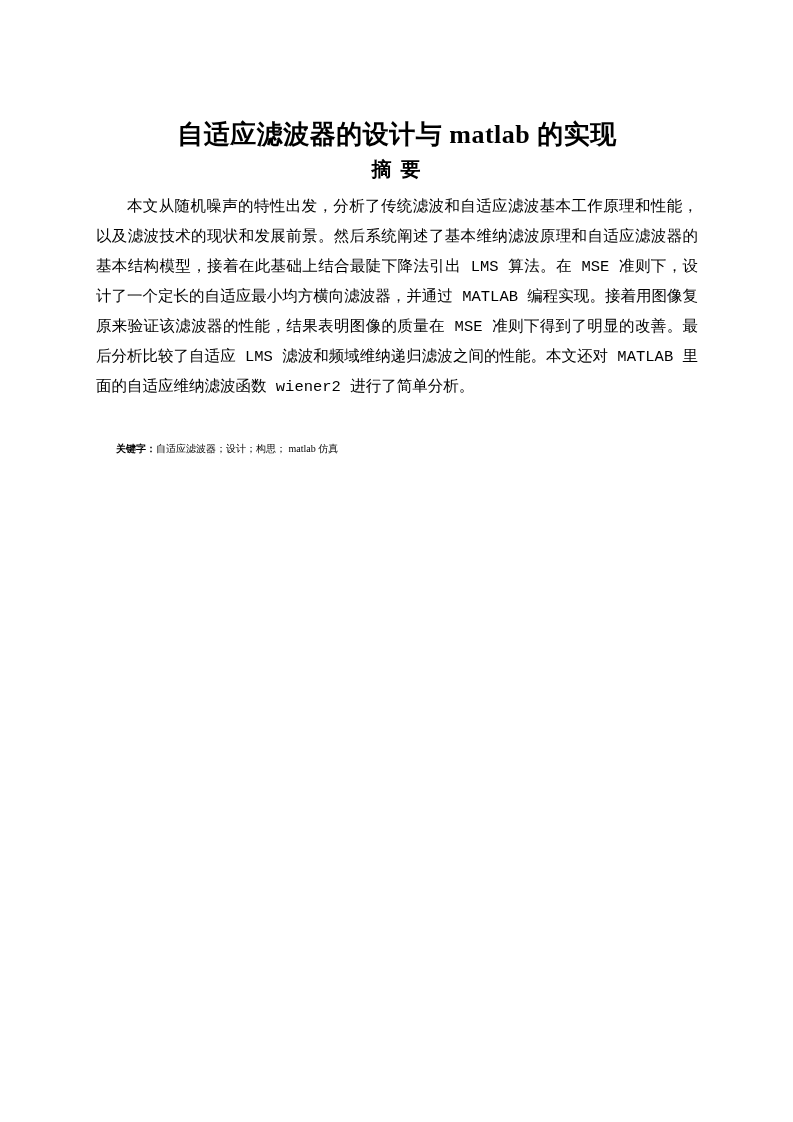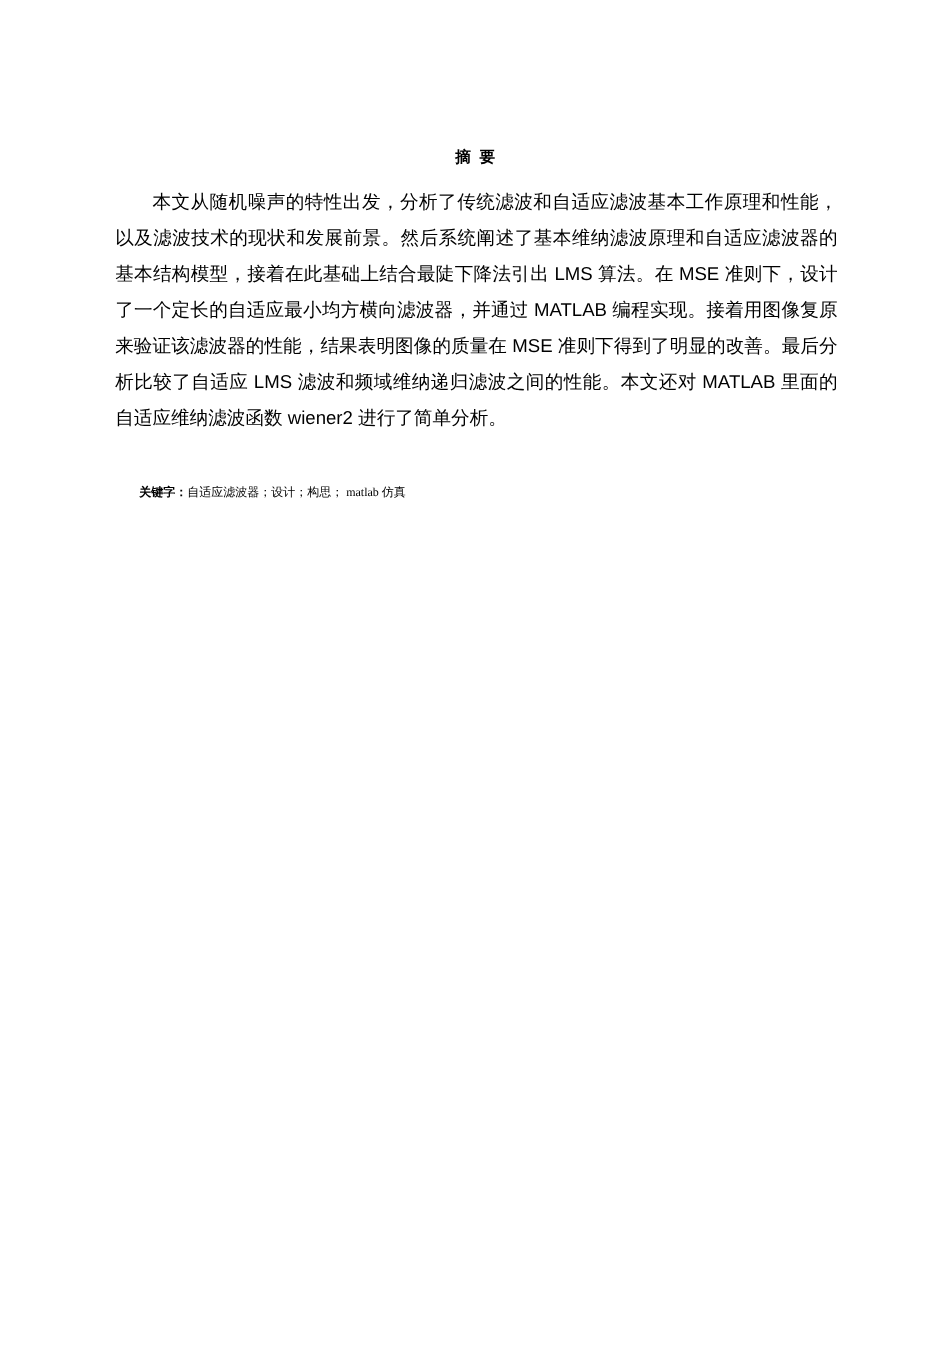--- a/index.html
+++ b/index.html
@@ -31,28 +31,28 @@
     font-size: 26px;
     line-height: 34px;
     text-align: center;
     letter-spacing: 0.5px;
     margin: 0 0 4px 0;
     white-space: nowrap;
   }
   .doc-subtitle {
     font-family: "Liberation Serif", "DejaVu Serif", serif;
     font-weight: bold;
-    font-size: 13px;
+    font-size: 20px;
     line-height: 26px;
     text-align: center;
     margin: 0 0 10px 0;
     letter-spacing: 2px;
   }
   .abstract-body {
-    font-family: Liberation Sans, sans-serif;
+    font-family: Liberation Mono, monospace;
     font-size: 15.5px;
     line-height: 30px;
     text-align: justify;
     text-justify: inter-ideograph;
     text-indent: 2em;
     margin: 0;
     word-break: break-all;
   }
   .keywords {
     margin-top: 32px;
@@ -63,19 +63,20 @@
   }
   .keywords-label {
     font-weight: bold;
   }
 </style>
 </head>
 <body>
 
 <div class="page">
   <div class="content">
+    <h1 class="doc-title">自适应滤波器的设计与 matlab 的实现</h1>
     <h2 class="doc-subtitle">摘    要</h2>
     <p class="abstract-body">本文从随机噪声的特性出发，分析了传统滤波和自适应滤波基本工作原理和性能，以及滤波技术的现状和发展前景。然后系统阐述了基本维纳滤波原理和自适应滤波器的基本结构模型，接着在此基础上结合最陡下降法引出 LMS 算法。在 MSE 准则下，设计了一个定长的自适应最小均方横向滤波器，并通过 MATLAB 编程实现。接着用图像复原来验证该滤波器的性能，结果表明图像的质量在 MSE 准则下得到了明显的改善。最后分析比较了自适应 LMS 滤波和频域维纳递归滤波之间的性能。本文还对 MATLAB 里面的自适应维纳滤波函数 wiener2 进行了简单分析。</p>
     <div class="keywords">
       <span class="keywords-label">关键字：</span><span>自适应滤波器；设计；构思； matlab 仿真</span>
     </div>
   </div>
 </div>
 
 </body></html>

